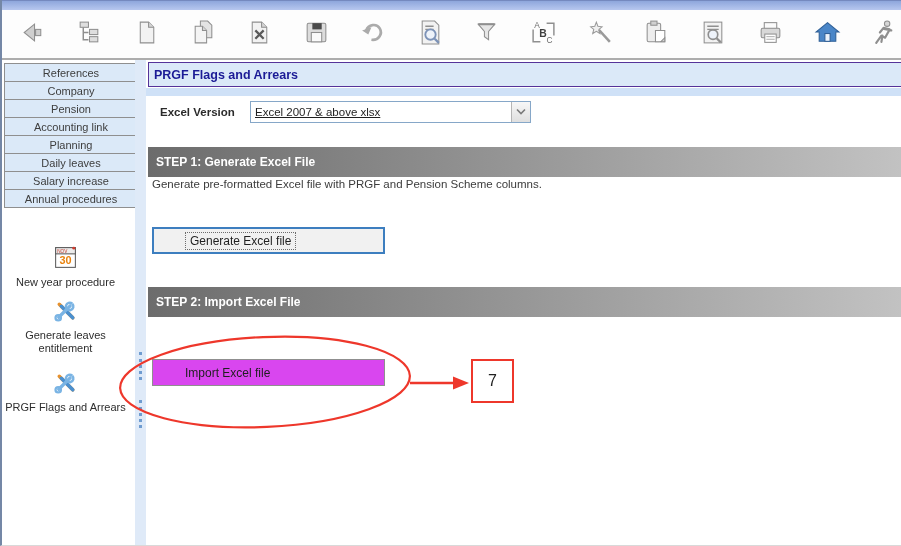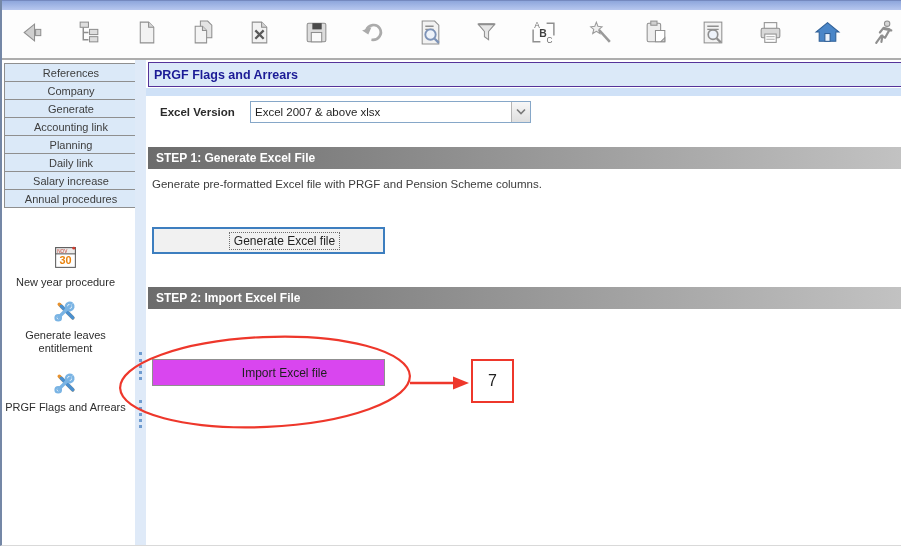--- a/index.html
+++ b/index.html
@@ -33,31 +33,31 @@
   .content{position:absolute;left:144px;top:60px;right:0;bottom:0;background:#fff;}
   .pagetitle{position:absolute;left:2px;top:2px;right:0;height:25px;background:#dbe9f8;
              border-top:1px solid #553399;border-bottom:1px solid #553399;border-left:1px solid #553399;
              display:flex;align-items:center;padding-left:5px;
              font-size:12.5px;font-weight:bold;color:#1b1b96;}
   .blueband{position:absolute;left:0;top:28px;right:0;height:8px;background:#cfe1f7;}
   .excelrow{position:absolute;left:6px;top:40px;height:23px;display:flex;align-items:center;margin-left:8px;}
   .excellabel{font-size:11.5px;font-weight:bold;color:#2b2b2b;width:90px;}
   .combo{width:281px;height:22px;border:1px solid #86a7c8;background:#fff;display:flex;
          align-items:center;justify-content:space-between;cursor:pointer;}
-  .combo .val{font-size:11.5px;color:#1f1f1f;padding-left:4px;}
+  .combo .val{font-size:11.5px;color:#1f1f1f;padding-left:4px;text-decoration:underline;}
   .combo .arrowbox{width:19px;height:20px;background:linear-gradient(#f7f7f7,#dfdfdf);
                    border-left:1px solid #b5b5b5;display:flex;align-items:center;justify-content:center;}
-  .stepbar{position:absolute;left:2px;right:0;height:22px;
+  .stepbar{position:absolute;left:2px;right:0;height:30px;
            background:linear-gradient(to right,#6c6c6c,#c2c2c2);
            color:#ffffff;font-size:12px;font-weight:bold;display:flex;align-items:center;padding-left:8px;}
   .step1{top:87px;} .step2{top:227px;}
   .para{position:absolute;left:6px;font-size:11.5px;color:#3c3c3c;white-space:pre-wrap;}
   .para1{top:118px;} .para2{top:258px;}
   .btn{position:absolute;left:6px;width:233px;height:27px;display:flex;align-items:center;
-       justify-content:center;font-size:12px;color:#1f1f1f;cursor:pointer;padding-left:32px;}
+       justify-content:flex-start;font-size:12px;color:#1f1f1f;cursor:pointer;padding-left:32px;}
   .genbtn{top:167px;background:#f1f1f1;border:2px solid #3d7ebf;}
   .genbtn .focus{outline:1px dotted #6e6e6e;padding:1px 4px;}
   .impbtn{top:299px;background:#d946ef;border:1px solid #8f8f8f;}
   
   .overlay{position:absolute;left:0;top:0;width:901px;height:546px;pointer-events:none;z-index:10;}
   .callout7{position:absolute;left:469px;top:359px;width:43px;height:44px;background:#fff;
             border:2.5px solid #ee372b;display:flex;align-items:center;justify-content:center;
             font-size:16px;color:#222;z-index:11;}
   .g{fill:none;stroke:#8f8f8f;stroke-width:1.4;}
 </style>
@@ -185,30 +185,30 @@
 
   <div class="sidebar">
     <div class="tabs">
       <div class="tab">
           <span>References</span>
         </div>
       <div class="tab">
           <span>Company</span>
         </div>
       <div class="tab">
-          <span>Generate</span>
+          <span>Pension</span>
         </div>
       <div class="tab">
           <span>Accounting link</span>
         </div>
       <div class="tab">
           <span>Planning</span>
         </div>
       <div class="tab">
-          <span>Daily link</span>
+          <span>Daily leaves</span>
         </div>
       <div class="tab">
           <span>Salary increase</span>
         </div>
       <div class="tab">
           <span>Annual procedures</span>
         </div>
     </div>
 
     <div class="tools">

